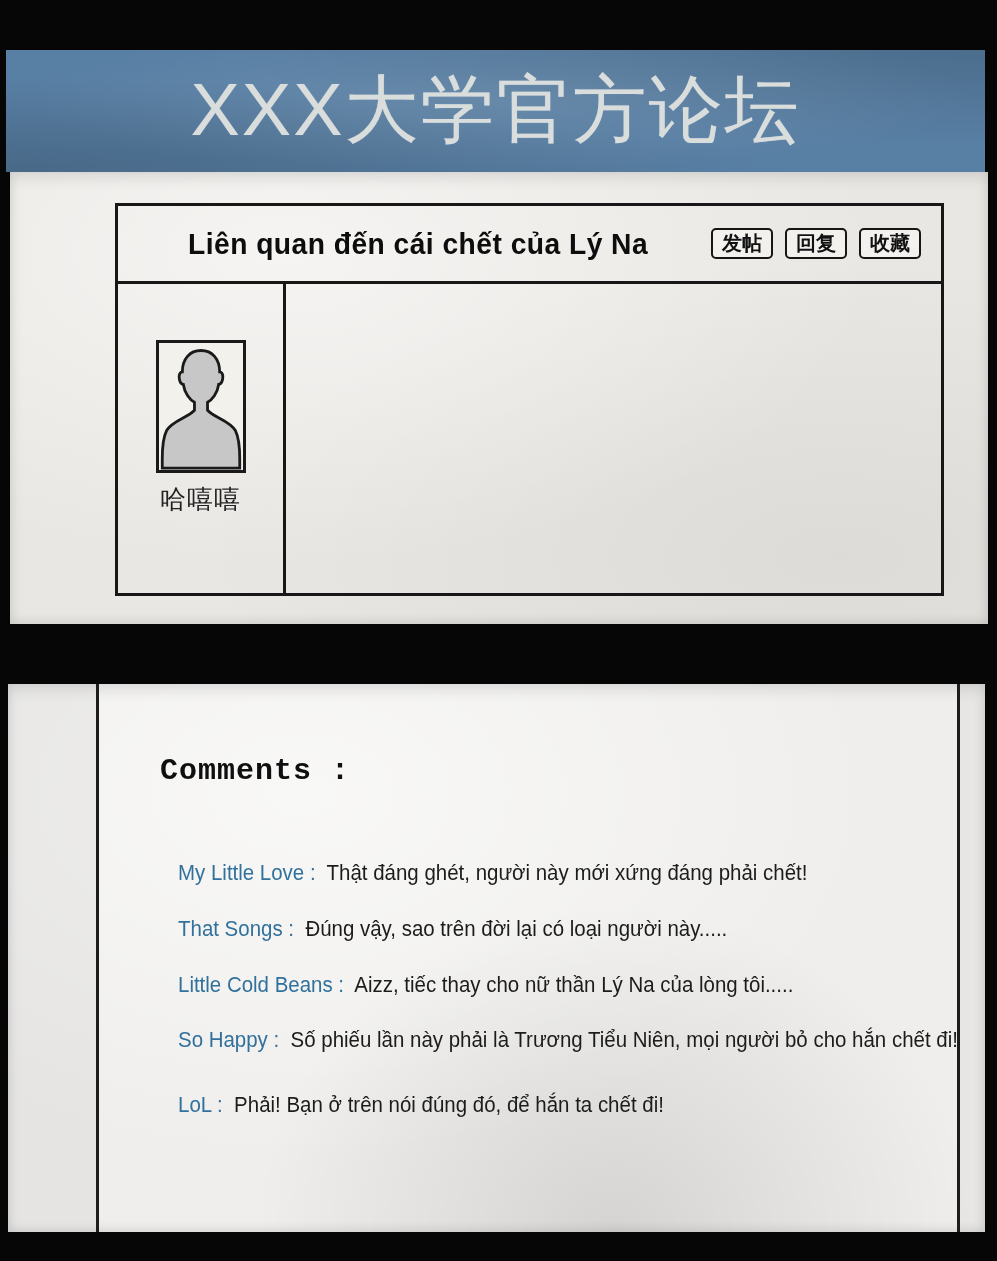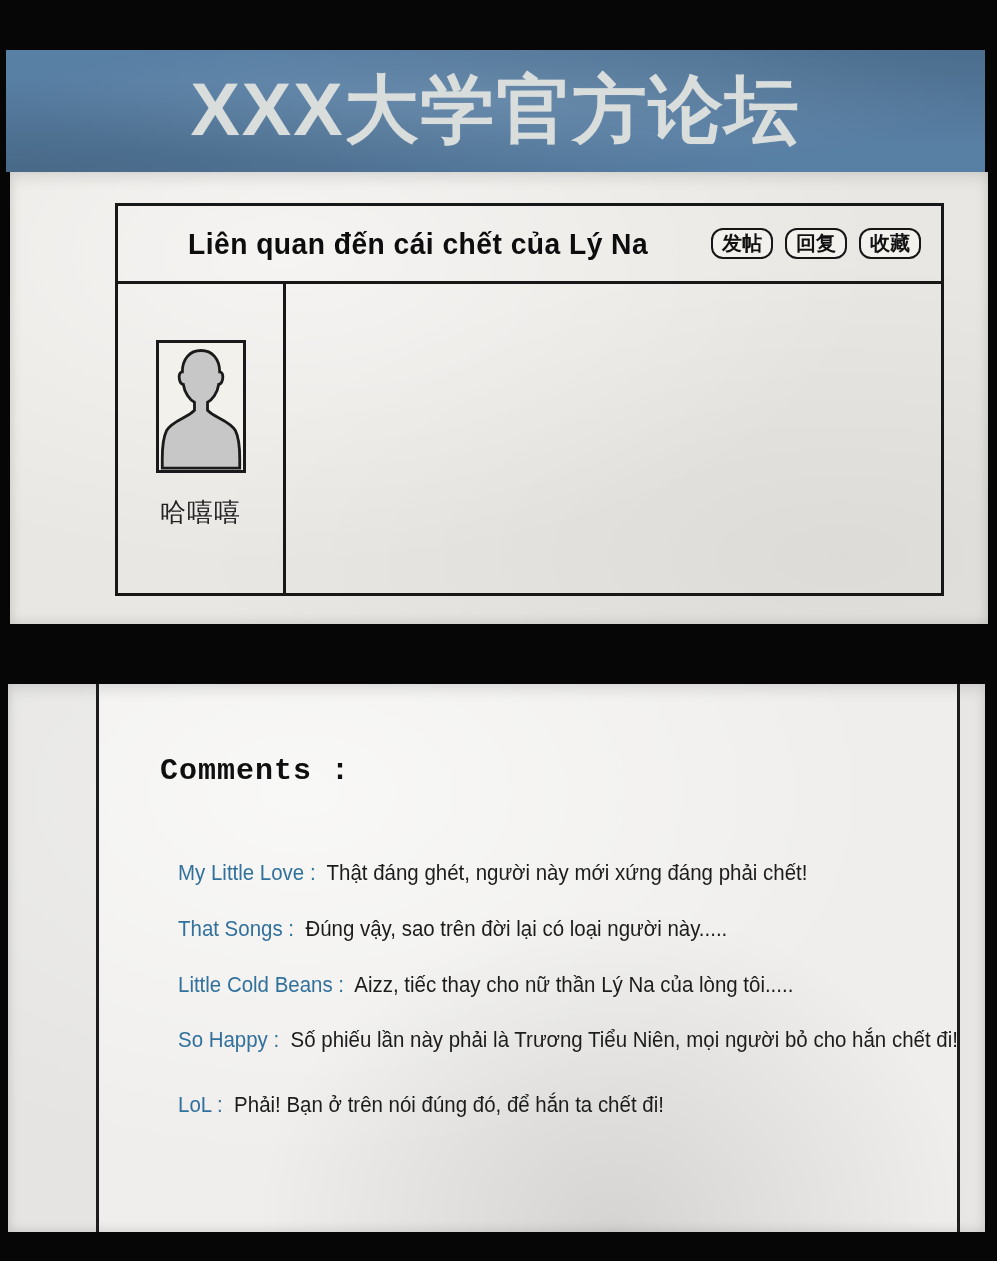--- a/index.html
+++ b/index.html
@@ -7,21 +7,21 @@
         font-family:"Liberation Sans","DejaVu Sans",sans-serif;}
 
   
   .banner{position:absolute;left:6px;top:50px;width:979px;height:122px;
     background:
       radial-gradient(ellipse at 50% 40%, rgba(255,255,255,.10), transparent 70%),
       radial-gradient(ellipse at 0% 100%, rgba(0,0,0,.18), transparent 55%),
       radial-gradient(ellipse at 100% 0%, rgba(0,0,0,.14), transparent 55%),
       #587fa4;
     display:flex;align-items:center;justify-content:center;}
-  .banner-title{font-size:74px;letter-spacing:2px;color:#d9dddc;font-weight:700;
+  .banner-title{font-size:74px;letter-spacing:2px;color:#d9dddc;font-weight:400;
     text-shadow:0 0 1px rgba(255,255,255,.35);white-space:nowrap;}
 
   
   .panel{position:absolute;
     background:
       radial-gradient(ellipse at 28% 18%, rgba(255,255,255,.55), transparent 60%),
       radial-gradient(ellipse at 85% 85%, rgba(0,0,0,.05), transparent 55%),
       #e9e7e3;
     box-shadow:inset 0 6px 14px rgba(0,0,0,.10), inset 0 -4px 10px rgba(0,0,0,.07);}
   .panel1{left:10px;top:172px;width:978px;height:452px;}
@@ -33,29 +33,29 @@
 
   
   .postbox{position:absolute;left:105px;top:31px;width:823px;height:387px;
     border:3px solid #171717;box-sizing:content-box;display:flex;flex-direction:column;}
   .post-header{height:75px;border-bottom:3px solid #171717;display:flex;align-items:center;
     justify-content:space-between;padding:0 20px 0 70px;}
   .post-title{margin:0;font-size:30px;font-weight:bold;color:#0d0d0d;white-space:nowrap;
     transform:scaleX(.94);transform-origin:0 50%;letter-spacing:.5px;}
   .post-actions{display:flex;gap:12px;flex:none;}
   .forum-btn{border:2.5px solid #161616;background:#f2f1ee;font-size:20px;font-weight:600;
-    color:#111;padding:2px 9px;border-radius:12px;line-height:1.15;cursor:pointer;
+    color:#111;padding:2px 9px;border-radius:5px;line-height:1.15;cursor:pointer;
     font-family:inherit;}
   .post-main{flex:1;display:flex;min-height:0;}
   .author-col{width:165px;flex:none;border-right:3px solid #171717;display:flex;
     flex-direction:column;align-items:center;}
   .avatar-box{margin-top:56px;width:84px;height:127px;border:3px solid #1a1a1a;
     background:#f2f1ec;overflow:hidden;display:flex;align-items:flex-end;justify-content:center;}
   .avatar-box svg{display:block;width:84px;height:127px;}
-  .author-name{margin-top:22px;font-size:26px;color:#232323;letter-spacing:1px;}
+  .author-name{margin-top:9px;font-size:26px;color:#232323;letter-spacing:1px;}
   .post-body-wrap{flex:1;position:relative;}
   .post-body{position:absolute;left:34px;top:40px;width:688px;margin:0;
     transform:scaleX(.88);transform-origin:0 0;
     font-size:24px;font-weight:bold;line-height:37px;text-align:justify;color:#101010;}
 
   
   .rule{position:absolute;top:0;width:2.5px;height:100%;background:#1d1d1d;}
   .rule-left{left:88px;}
   .rule-right{left:949px;}
   .strip-left{position:absolute;left:0;top:0;width:88px;height:100%;background:rgba(60,55,50,.05);}

